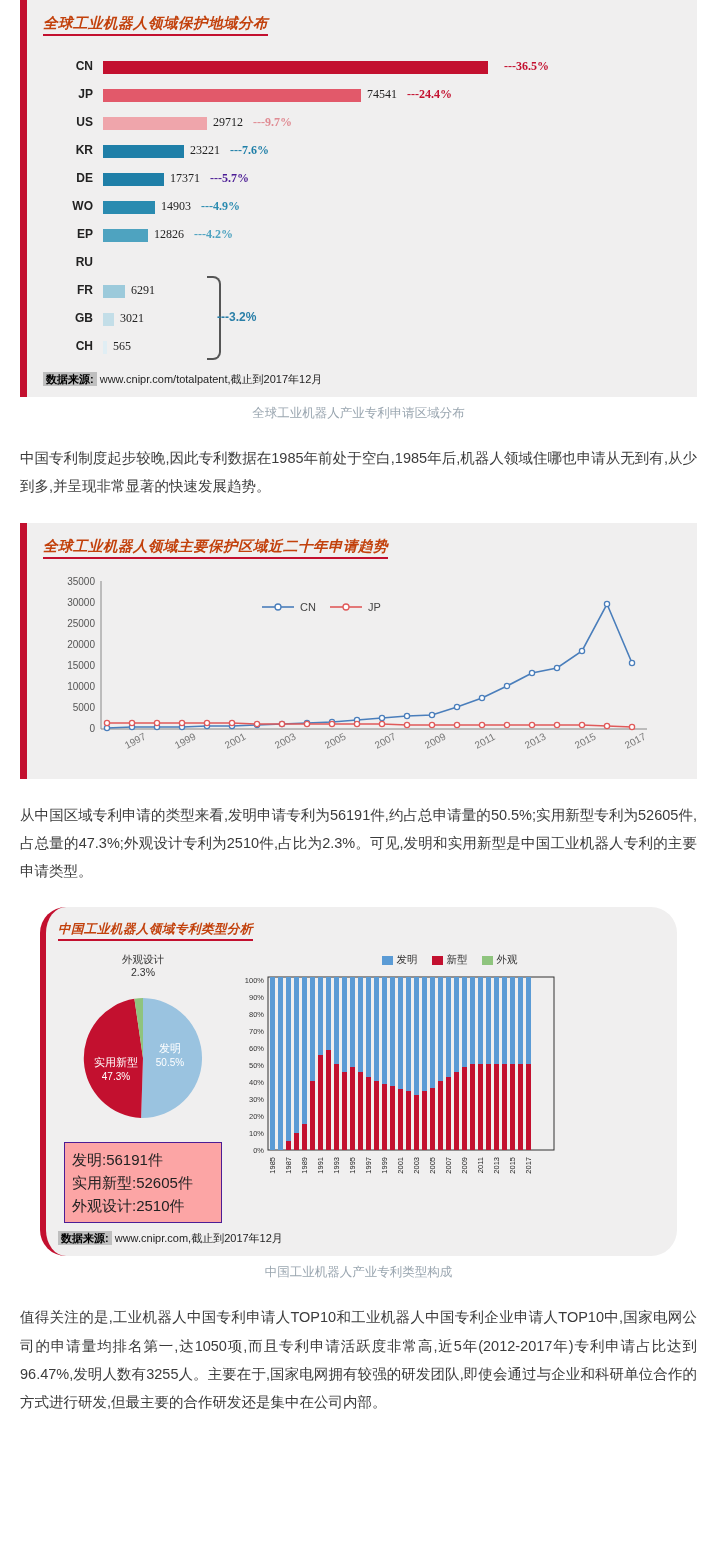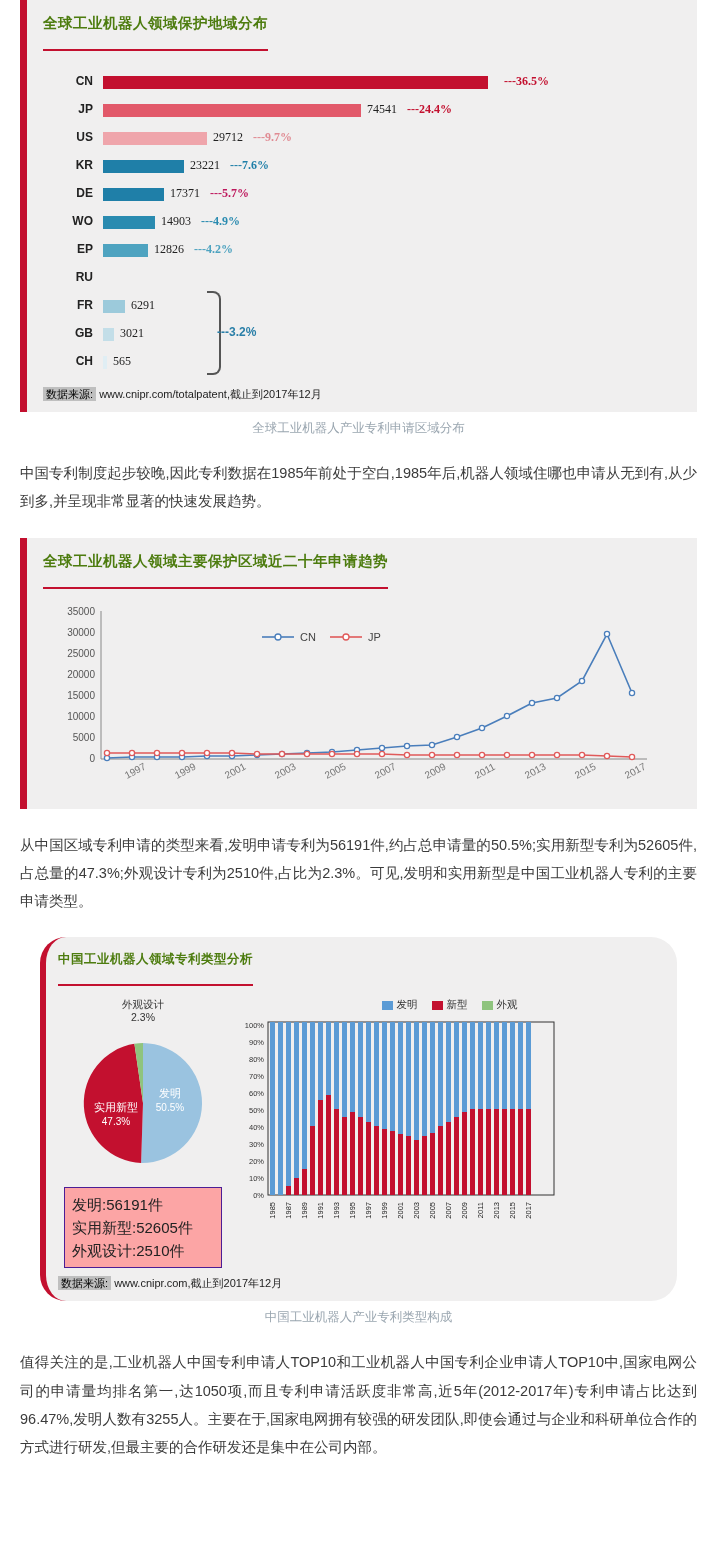--- a/index.html
+++ b/index.html
@@ -18,44 +18,45 @@
   .figure { margin: 0 20px; }
   .card {
     background: #f0efef;
     border-left: 7px solid #c3102f;
     padding: 14px 16px 10px 16px;
     position: relative;
   }
   .card-title {
     font-size: 14.5px;
     font-weight: bold;
-    color: #4d7c0f;
+    color: #c2410c;
     border-bottom: 2px solid #c3102f;
     display: inline-block;
-    padding-bottom: 16px;
+    padding-bottom: 1px;
     margin-bottom: 6px;
     letter-spacing: .5px;
+    font-style: italic;
   }
   .card-title.small { font-size: 12.5px; }
   .caption {
     text-align: center;
     color: #9aa6b0;
     font-size: 12.5px;
     margin: 8px 0 0 0;
   }
   .source {
     font-size: 11px;
     color: #222;
     margin-top: 8px;
   }
   .source b {
     background: #bfbfbf;
     color: #000;
     padding: 1px 3px;
-    font-weight: normal;
+    font-weight: bold;
   }
 
   
   p.body-text {
     margin: 22px 20px;
     font-size: 14.5px;
     line-height: 1.95;
     color: #3b3b3b;
     text-align: justify;
   }
@@ -186,21 +187,21 @@
             <span class="bar-val">23221</span>
             <span class="bar-pct" style="color:#1f7fa8">---7.6%</span>
           </div>
         </div>
 
         <div class="bar-row">
           <div class="bar-label">DE</div>
           <div class="bar-track">
             <span class="bar" style="width:61px;background:#1f7fa8"></span>
             <span class="bar-val">17371</span>
-            <span class="bar-pct" style="color:#be185d">---5.7%</span>
+            <span class="bar-pct" style="color:#4c1d95">---5.7%</span>
           </div>
         </div>
 
         <div class="bar-row">
           <div class="bar-label">WO</div>
           <div class="bar-track">
             <span class="bar" style="width:52px;background:#2a8bb0"></span>
             <span class="bar-val">14903</span>
             <span class="bar-pct" style="color:#2a8bb0">---4.9%</span>
           </div>

